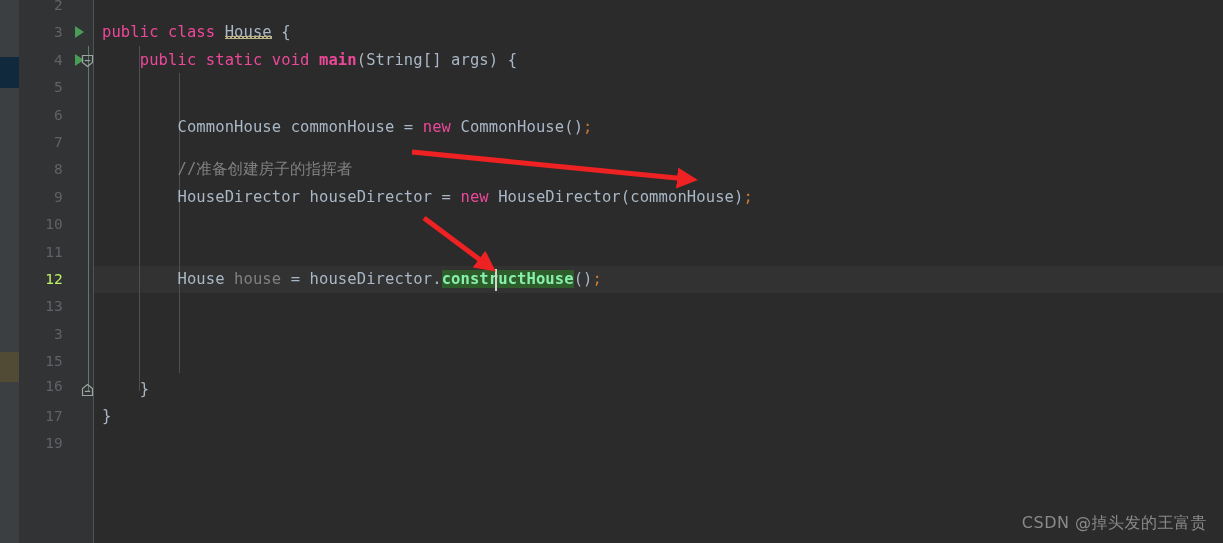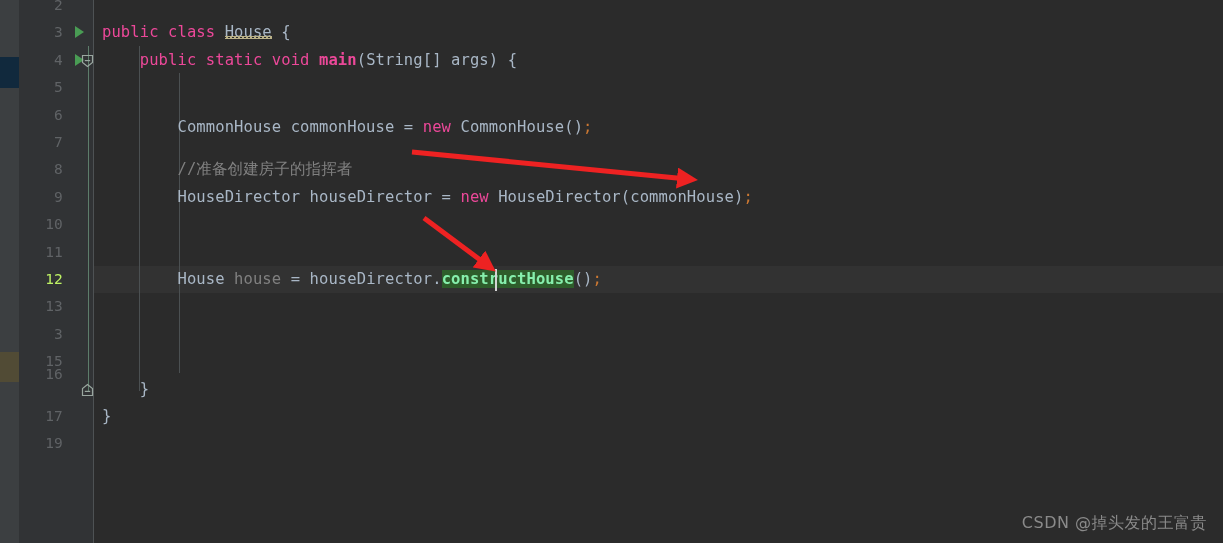--- a/index.html
+++ b/index.html
@@ -262,21 +262,21 @@
       </div>
       <div class="gutter-row" style="top: 293.4px;">
         <div class="line-no">13</div>
       </div>
       <div class="gutter-row" style="top: 320.8px;">
         <div class="line-no">3</div>
       </div>
       <div class="gutter-row" style="top: 348.2px;">
         <div class="line-no">15</div>
       </div>
-      <div class="gutter-row" style="top: 361px;">
+      <div class="gutter-row" style="top: 373px;">
         <div class="line-no">16</div>
       </div>
       <div class="gutter-row" style="top: 403px;">
         <div class="line-no">17</div>
       </div>
       <div class="gutter-row" style="top: 430.4px;">
         <div class="line-no">19</div>
       </div>
     </div>
 

